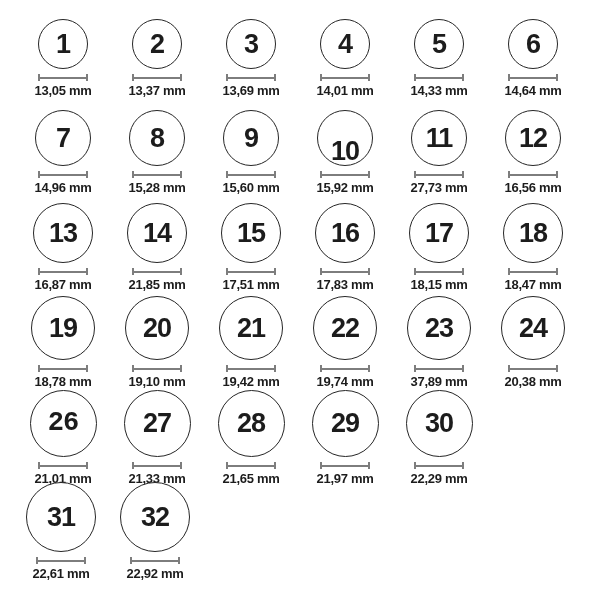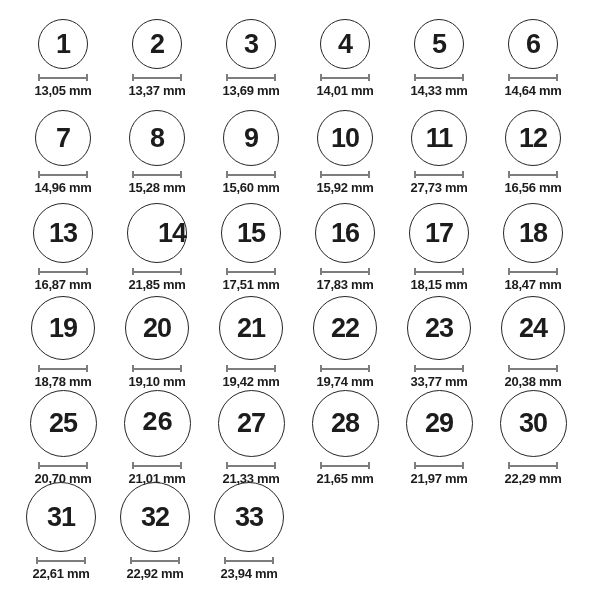--- a/index.html
+++ b/index.html
@@ -141,21 +141,21 @@
         <div class="label">15,28 mm</div>
       </div>
       <div class="cell">
         <div class="circle" style="width: 56px; height: 56px;">
           <span class="num">9</span>
         </div>
         <div class="measure"></div>
         <div class="label">15,60 mm</div>
       </div>
       <div class="cell">
-        <div class="circle" style="width: 56px; height: 56px;">
+        <div class="circle" style="width: 56px; height: 56px; align-items: flex-end;">
           <span class="num">10</span>
         </div>
         <div class="measure"></div>
         <div class="label">15,92 mm</div>
       </div>
       <div class="cell">
         <div class="circle" style="width: 56px; height: 56px;">
           <span class="num">11</span>
         </div>
         <div class="measure"></div>
@@ -171,21 +171,21 @@
     </div>
     <div class="chart-row">
       <div class="cell">
         <div class="circle" style="width: 60px; height: 60px;">
           <span class="num">13</span>
         </div>
         <div class="measure"></div>
         <div class="label">16,87 mm</div>
       </div>
       <div class="cell">
-        <div class="circle" style="width: 60px; height: 60px; justify-content: flex-end;">
+        <div class="circle" style="width: 60px; height: 60px;">
           <span class="num">14</span>
         </div>
         <div class="measure"></div>
         <div class="label">21,85 mm</div>
       </div>
       <div class="cell">
         <div class="circle" style="width: 60px; height: 60px;">
           <span class="num">15</span>
         </div>
         <div class="measure"></div>
@@ -240,38 +240,31 @@
           <span class="num">22</span>
         </div>
         <div class="measure"></div>
         <div class="label">19,74 mm</div>
       </div>
       <div class="cell">
         <div class="circle" style="width: 64px; height: 64px; text-align: center;">
           <span class="num">23</span>
         </div>
         <div class="measure"></div>
-        <div class="label">33,77 mm</div>
+        <div class="label">37,89 mm</div>
       </div>
       <div class="cell">
         <div class="circle" style="width: 64px; height: 64px;">
           <span class="num">24</span>
         </div>
         <div class="measure"></div>
         <div class="label">20,38 mm</div>
       </div>
     </div>
     <div class="chart-row">
-      <div class="cell">
-        <div class="circle" style="width: 67px; height: 67px;">
-          <span class="num">25</span>
-        </div>
-        <div class="measure"></div>
-        <div class="label">20,70 mm</div>
-      </div>
       <div class="cell">
         <div class="circle" style="width: 67px; height: 67px; font-family: Liberation Mono, monospace;">
           <span class="num">26</span>
         </div>
         <div class="measure"></div>
         <div class="label">21,01 mm</div>
       </div>
       <div class="cell">
         <div class="circle" style="width: 67px; height: 67px;">
           <span class="num">27</span>
@@ -308,22 +301,15 @@
         </div>
         <div class="measure"></div>
         <div class="label">22,61 mm</div>
       </div>
       <div class="cell">
         <div class="circle" style="width: 70px; height: 70px;">
           <span class="num">32</span>
         </div>
         <div class="measure"></div>
         <div class="label">22,92 mm</div>
-      </div>
-      <div class="cell">
-        <div class="circle" style="width: 70px; height: 70px;">
-          <span class="num">33</span>
-        </div>
-        <div class="measure"></div>
-        <div class="label">23,94 mm</div>
       </div>
     </div>
   </div>
 
 </body></html>

